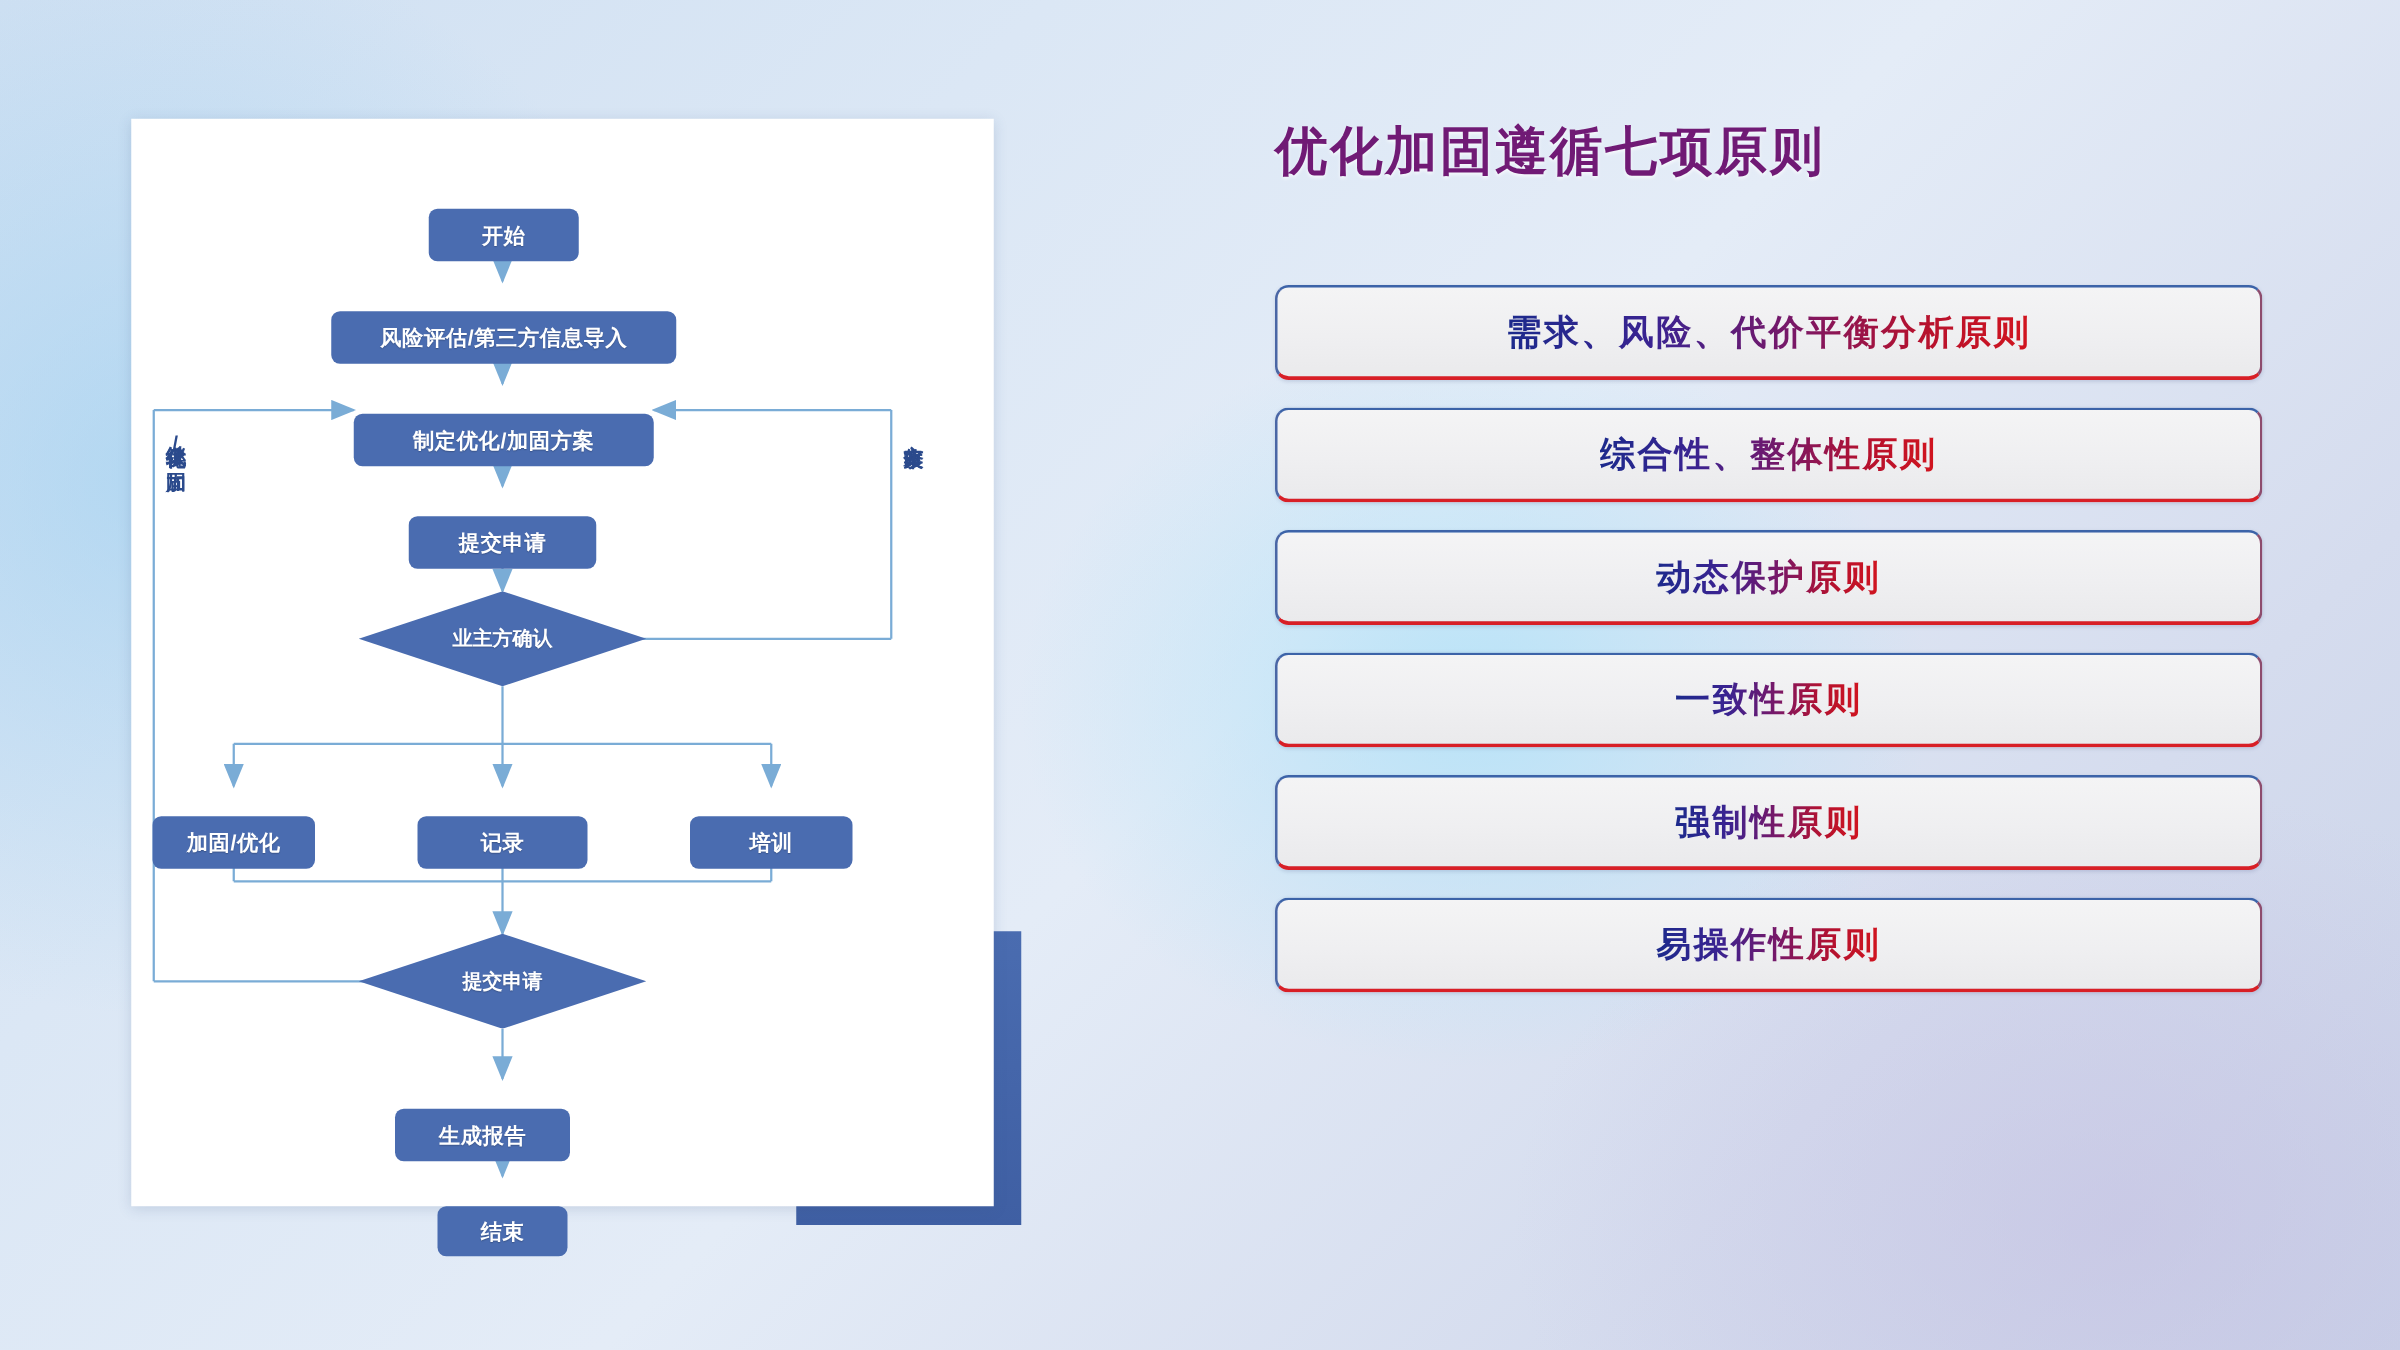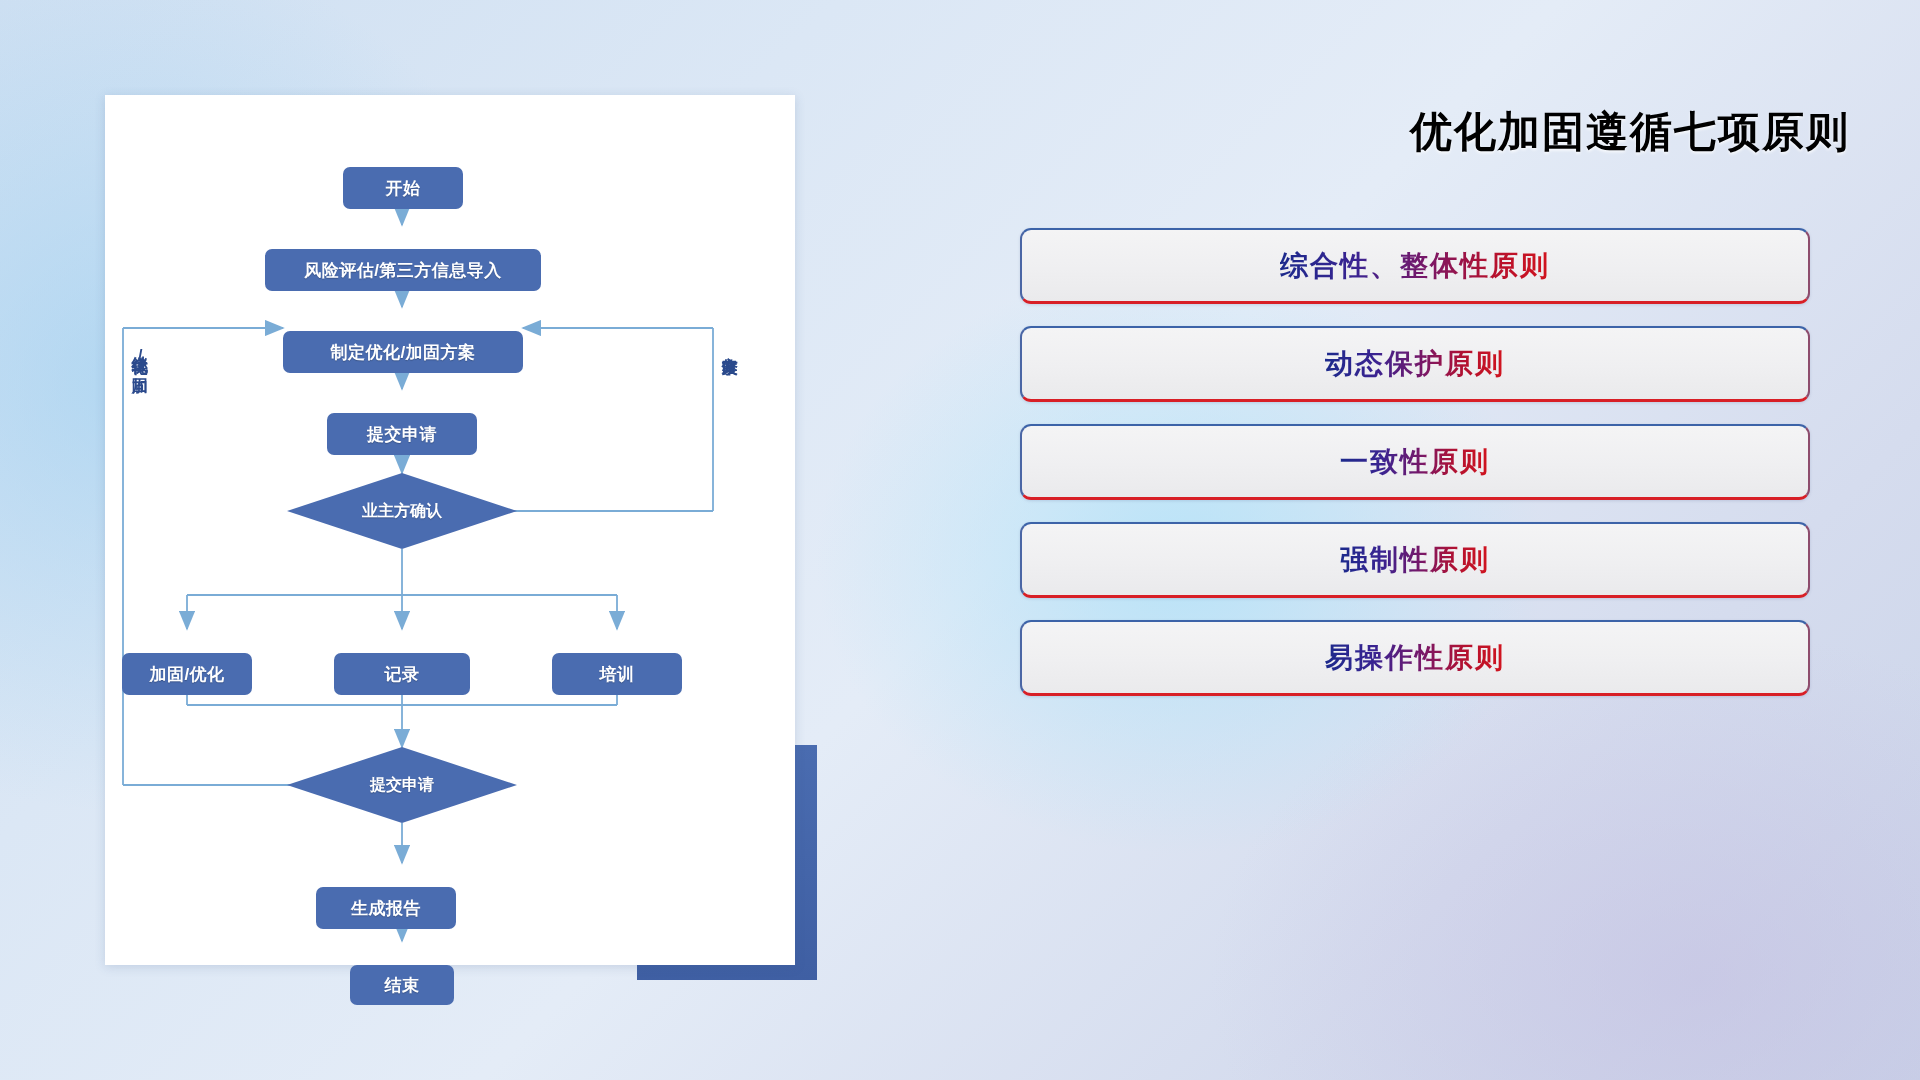--- a/index.html
+++ b/index.html
@@ -46,23 +46,23 @@
   }
   .vlabel {
     position:absolute; writing-mode:vertical-rl; text-orientation:upright;
     color:#2b4a8c; font-size:16px; font-weight:bold; letter-spacing:1px;
     line-height:1.05; white-space:nowrap;
   }
 
   
   #principles-region { position:absolute; left:1020px; top:0; width:900px; height:1080px; }
   #principles-title {
-    position:absolute; left:0; top:104px; width:830px; text-align:right;
+    position:absolute; left:0; top:93px; width:830px; text-align:left;
     font-size:42px; font-weight:bold; letter-spacing:2px;
-    color:#000000;
+    color:#701a75;
     text-shadow:0 2px 3px rgba(255,255,255,.75);
   }
   #principles-list { position:absolute; left:0; top:228px; width:790px; }
   .principle {
     position:relative; height:76px; margin-bottom:22px;
     background:linear-gradient(180deg,#f4f4f5 0%,#efeff1 55%,#eaeaec 100%);
     border-radius:11px;
     border-top:2px solid #3c63a8;
     border-left:2px solid #4a66a5;
     border-right:2px solid #8d4c6d;
@@ -178,20 +178,23 @@
   </div>
 </div>
 
 <div id="principles-region">
 
   <div id="principles-title">优化加固遵循七项原则</div>
 
   <div id="principles-list">
 
     <div class="principle">
+      <span class="principle-text">需求、风险、代价平衡分析原则</span>
+    </div>
+    <div class="principle">
       <span class="principle-text">综合性、整体性原则</span>
     </div>
     <div class="principle">
       <span class="principle-text">动态保护原则</span>
     </div>
     <div class="principle">
       <span class="principle-text">一致性原则</span>
     </div>
     <div class="principle">
       <span class="principle-text">强制性原则</span>

